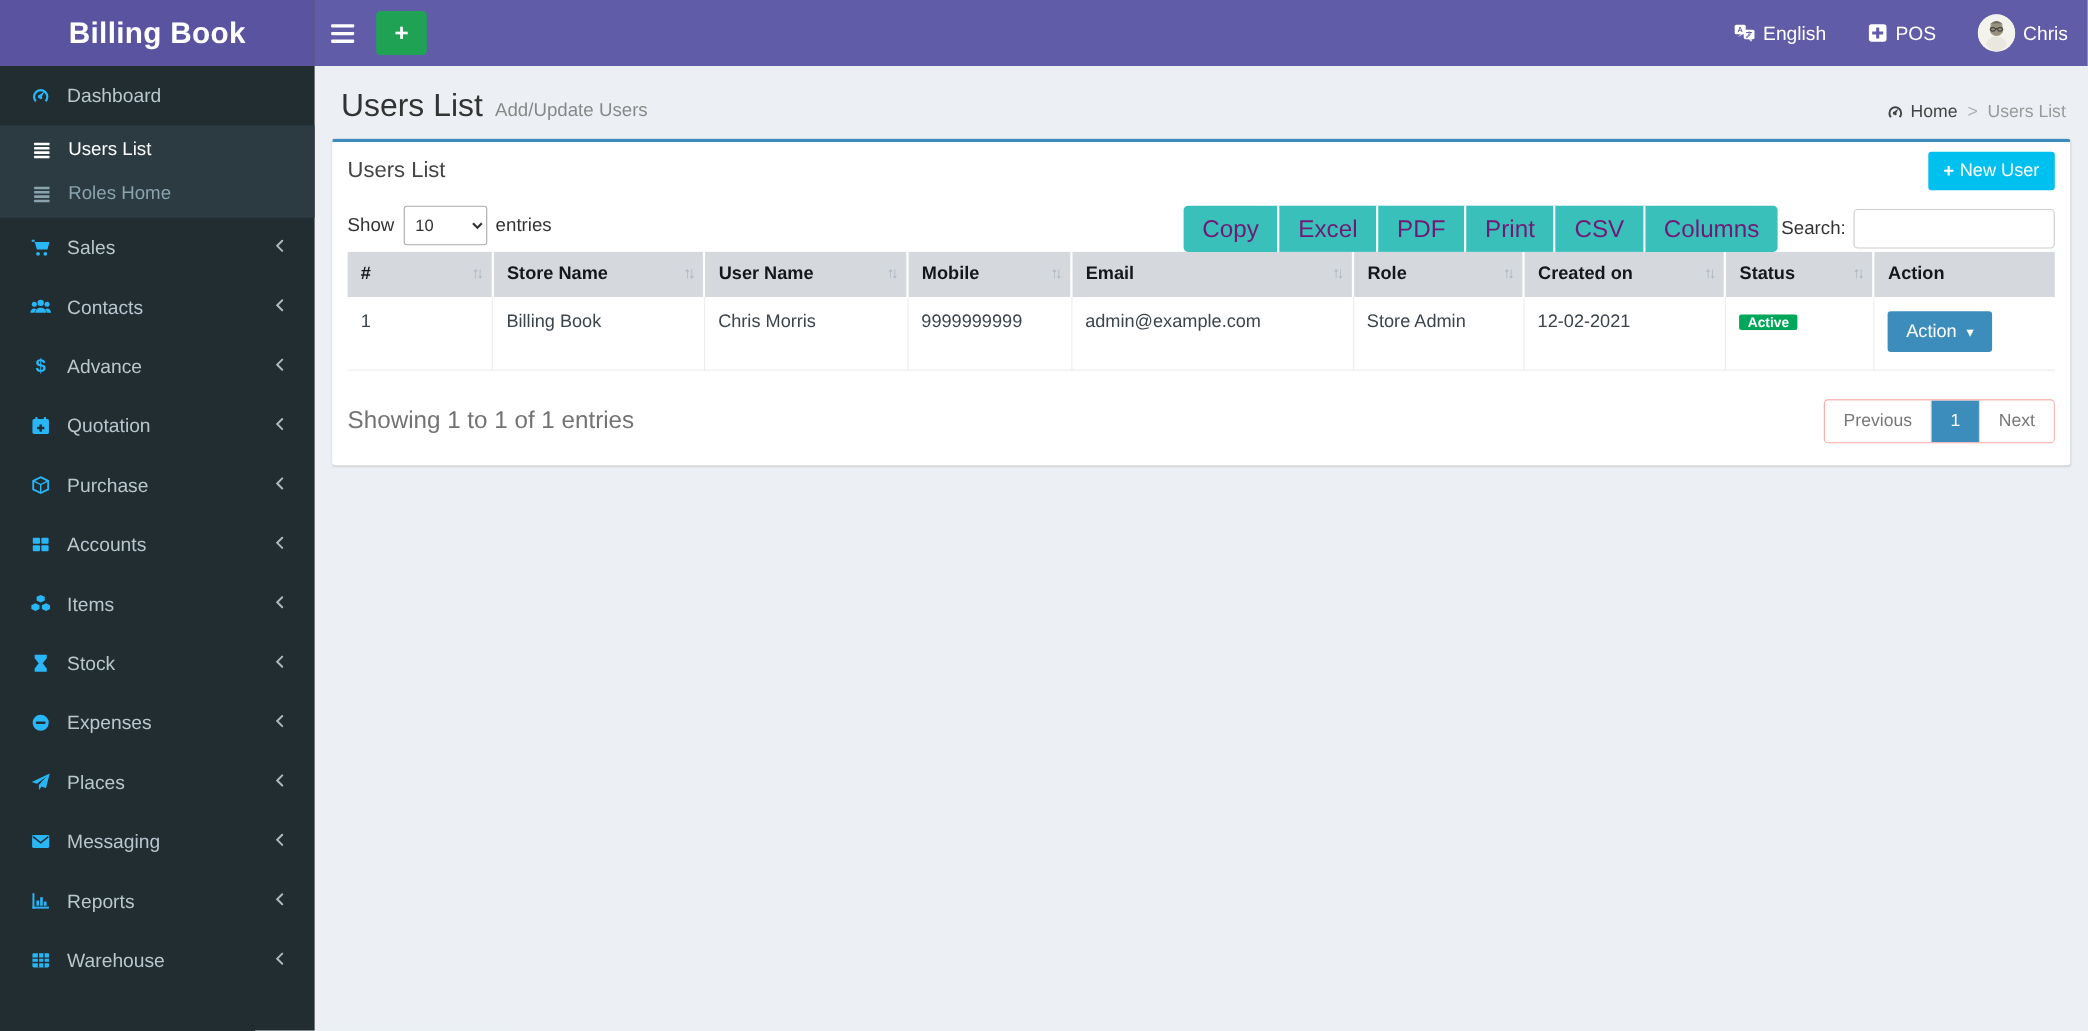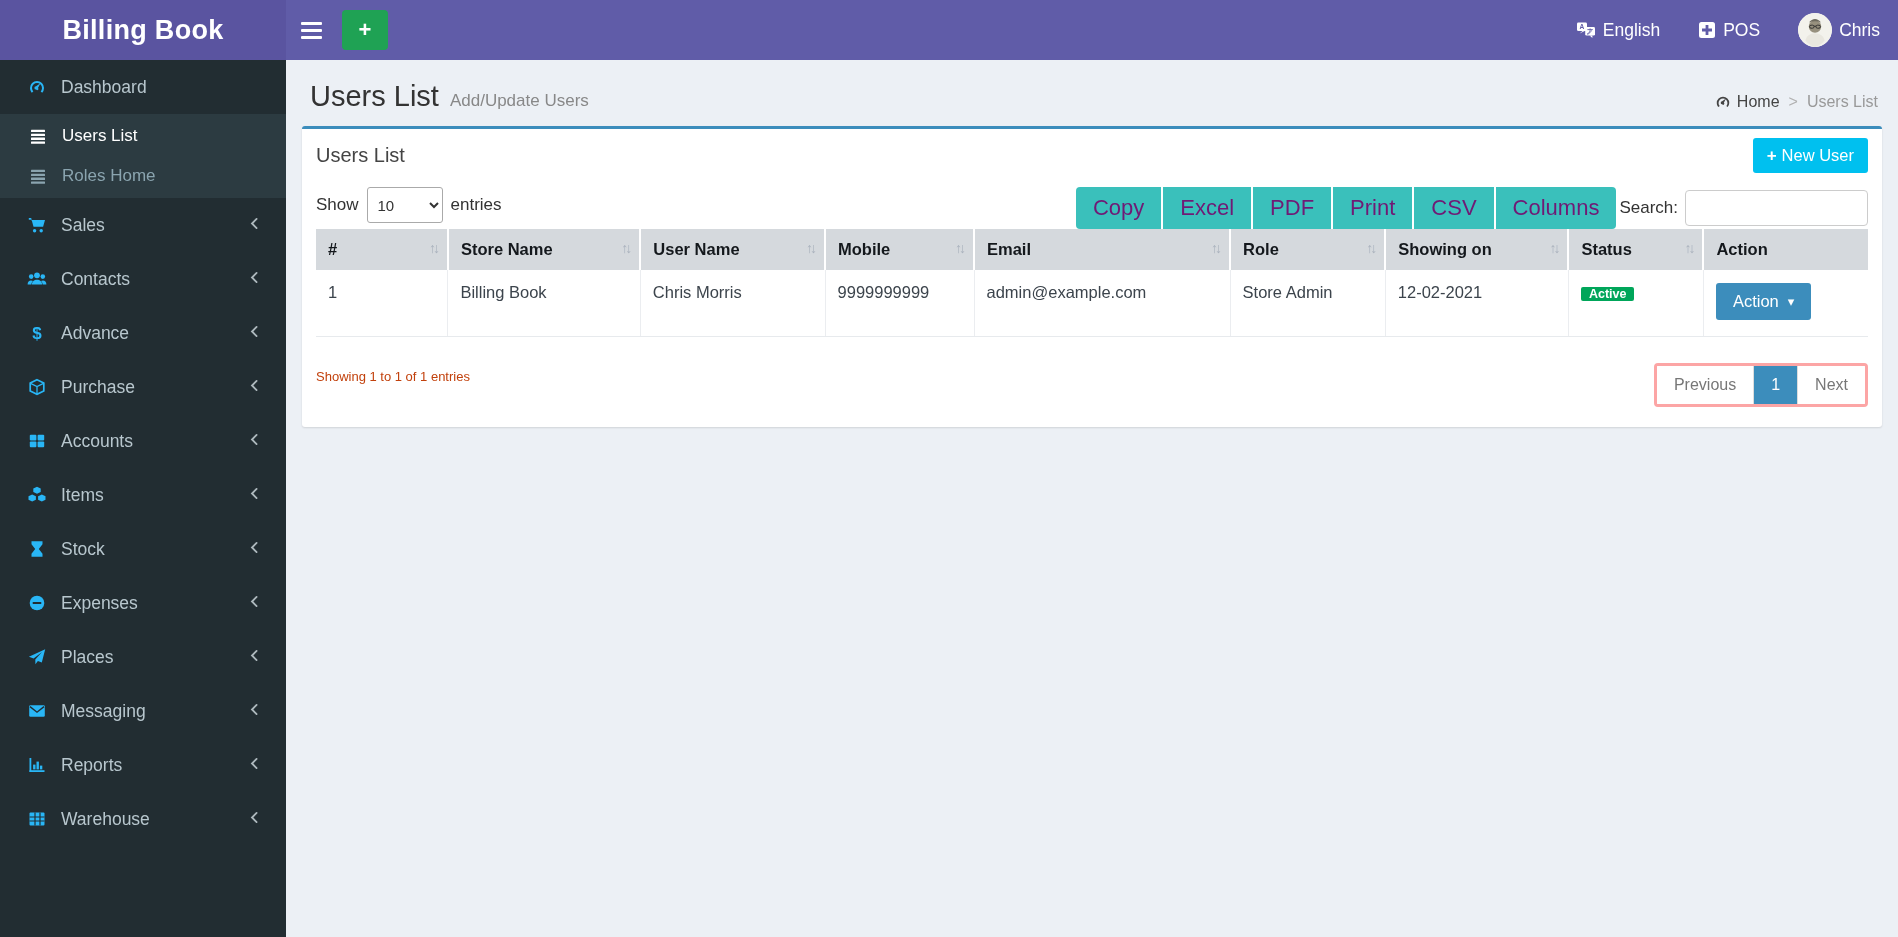--- a/index.html
+++ b/index.html
@@ -88,22 +88,22 @@
   td{font-size:16.5px;color:#3c444c;padding:13px 12px;border-right:1px solid #ebedf0;
      border-bottom:1px solid #e7eaed;vertical-align:top;background:#fff;height:66px}
   td:last-child{border-right:none}
   .badge-active{background:var(--success_green);color:#fff;font-size:12.5px;font-weight:bold;
                 padding:0 8px;border-radius:2px;display:inline-block}
   .btn-action{background:var(--primary_blue);color:#fff;border:none;border-radius:3px;font-size:16.5px;
               padding:9px 17px;display:inline-flex;align-items:center;gap:9px;cursor:pointer}
   .btn-action .caret{font-size:13px}
 
   .table-footer{display:flex;align-items:flex-start;padding:26px 14px 0}
-  .tf-info{font-size:13px;color:#c2410c;padding-top:6px}
-  .pagination{margin-left:auto;display:flex;border:3px solid #fca5a5;border-radius:4px;overflow:hidden}
+  .tf-info{font-size:22px;color:#737373;padding-top:6px}
+  .pagination{margin-left:auto;display:flex;border:1px solid #fca5a5;border-radius:4px;overflow:hidden}
   .page-btn{padding:10px 17px;font-size:16px;color:#777;background:#fff;border:none;
             border-right:1px solid #ddd;cursor:pointer}
   .page-btn:last-child{border-right:none}
   .page-btn.active{background:var(--primary_blue);color:#fff}
 </style>
 </head>
 <body>
 
 <aside class="sidebar">
   <div class="logo">Billing Book</div>
@@ -185,20 +185,36 @@
           </svg>
         </span>
         <span class="sb-label">Advance</span>
         <span class="chev"><svg width="15" height="15" viewBox="0 0 18 18">
             <path d="M11.5 3.5L6 9l5.5 5.5" fill="none" stroke="currentColor" stroke-width="2.2" stroke-linecap="round"></path>
           </svg></span>
       </div>
       <div class="sb-item">
         <span class="icon ">
           <svg width="18" height="18" viewBox="0 0 18 18">
+            <g fill="currentColor">
+              <rect x="1.5" y="3" width="15" height="13.5" rx="1.5"></rect>
+              <rect x="4" y="1" width="2.2" height="4" rx="1"></rect>
+              <rect x="11.8" y="1" width="2.2" height="4" rx="1"></rect>
+            </g>
+            <path d="M7.9 7.8h2.2v2.2h2.2v2.2h-2.2v2.2H7.9v-2.2H5.7V10h2.2z" fill="#222d32"></path>
+          </svg>
+        </span>
+        <span class="sb-label">Quotation</span>
+        <span class="chev"><svg width="15" height="15" viewBox="0 0 18 18">
+            <path d="M11.5 3.5L6 9l5.5 5.5" fill="none" stroke="currentColor" stroke-width="2.2" stroke-linecap="round"></path>
+          </svg></span>
+      </div>
+      <div class="sb-item">
+        <span class="icon ">
+          <svg width="18" height="18" viewBox="0 0 18 18">
             <path d="M9 1.8l6.8 3.3v7.8L9 16.2 2.2 12.9V5.1z" fill="none" stroke="currentColor" stroke-width="1.7"></path>
             <path d="M2.5 5.3L9 8.5l6.5-3.2M9 8.5v7.4" fill="none" stroke="currentColor" stroke-width="1.3"></path>
           </svg>
         </span>
         <span class="sb-label">Purchase</span>
         <span class="chev"><svg width="15" height="15" viewBox="0 0 18 18">
             <path d="M11.5 3.5L6 9l5.5 5.5" fill="none" stroke="currentColor" stroke-width="2.2" stroke-linecap="round"></path>
           </svg></span>
       </div>
       <div class="sb-item">
@@ -427,21 +443,21 @@
             <col style="width:10.6%">
           </colgroup>
           <thead>
             <tr>
               <th><span class="sort">↑↓</span><span>#</span></th>
               <th><span class="sort">↑↓</span><span>Store Name</span></th>
               <th><span class="sort">↑↓</span><span>User Name</span></th>
               <th><span class="sort">↑↓</span><span>Mobile</span></th>
               <th><span class="sort">↑↓</span><span>Email</span></th>
               <th><span class="sort">↑↓</span><span>Role</span></th>
-              <th><span class="sort">↑↓</span><span>Showing on</span></th>
+              <th><span class="sort">↑↓</span><span>Created on</span></th>
               <th><span class="sort">↑↓</span><span>Status</span></th>
               <th><span>Action</span></th>
             </tr>
           </thead>
           <tbody>
             <tr>
               <td>1</td>
               <td>Billing Book</td>
               <td>Chris Morris</td>
               <td>9999999999</td>

